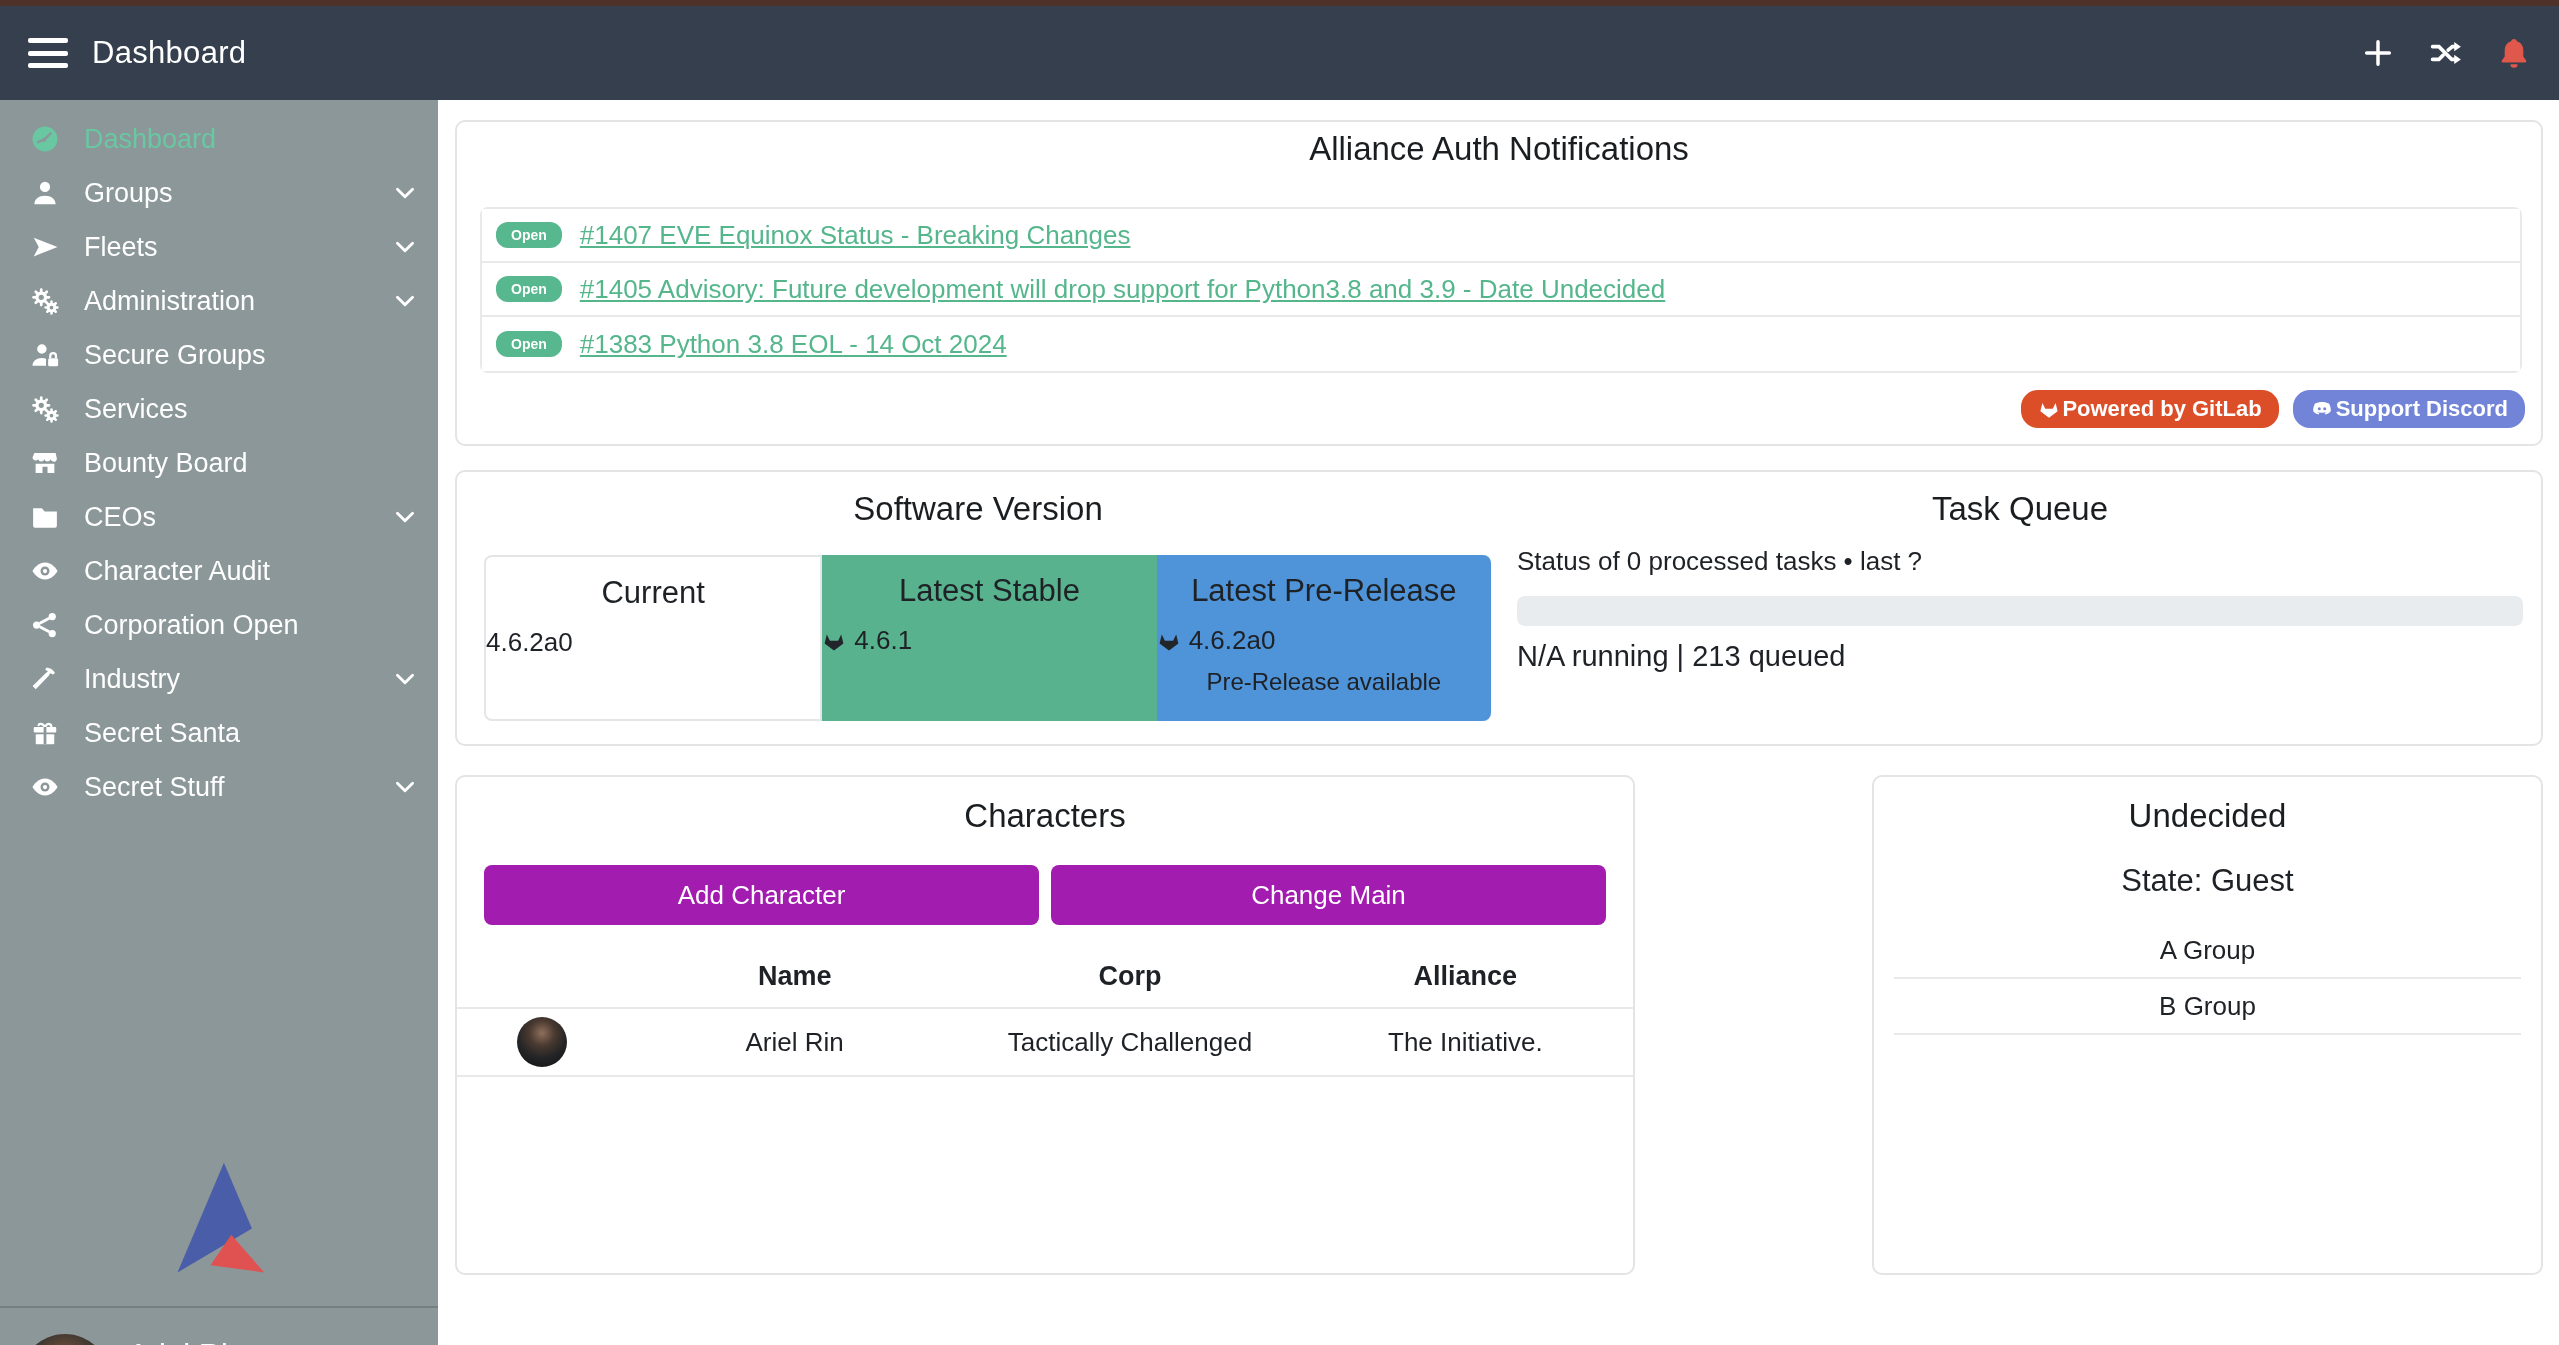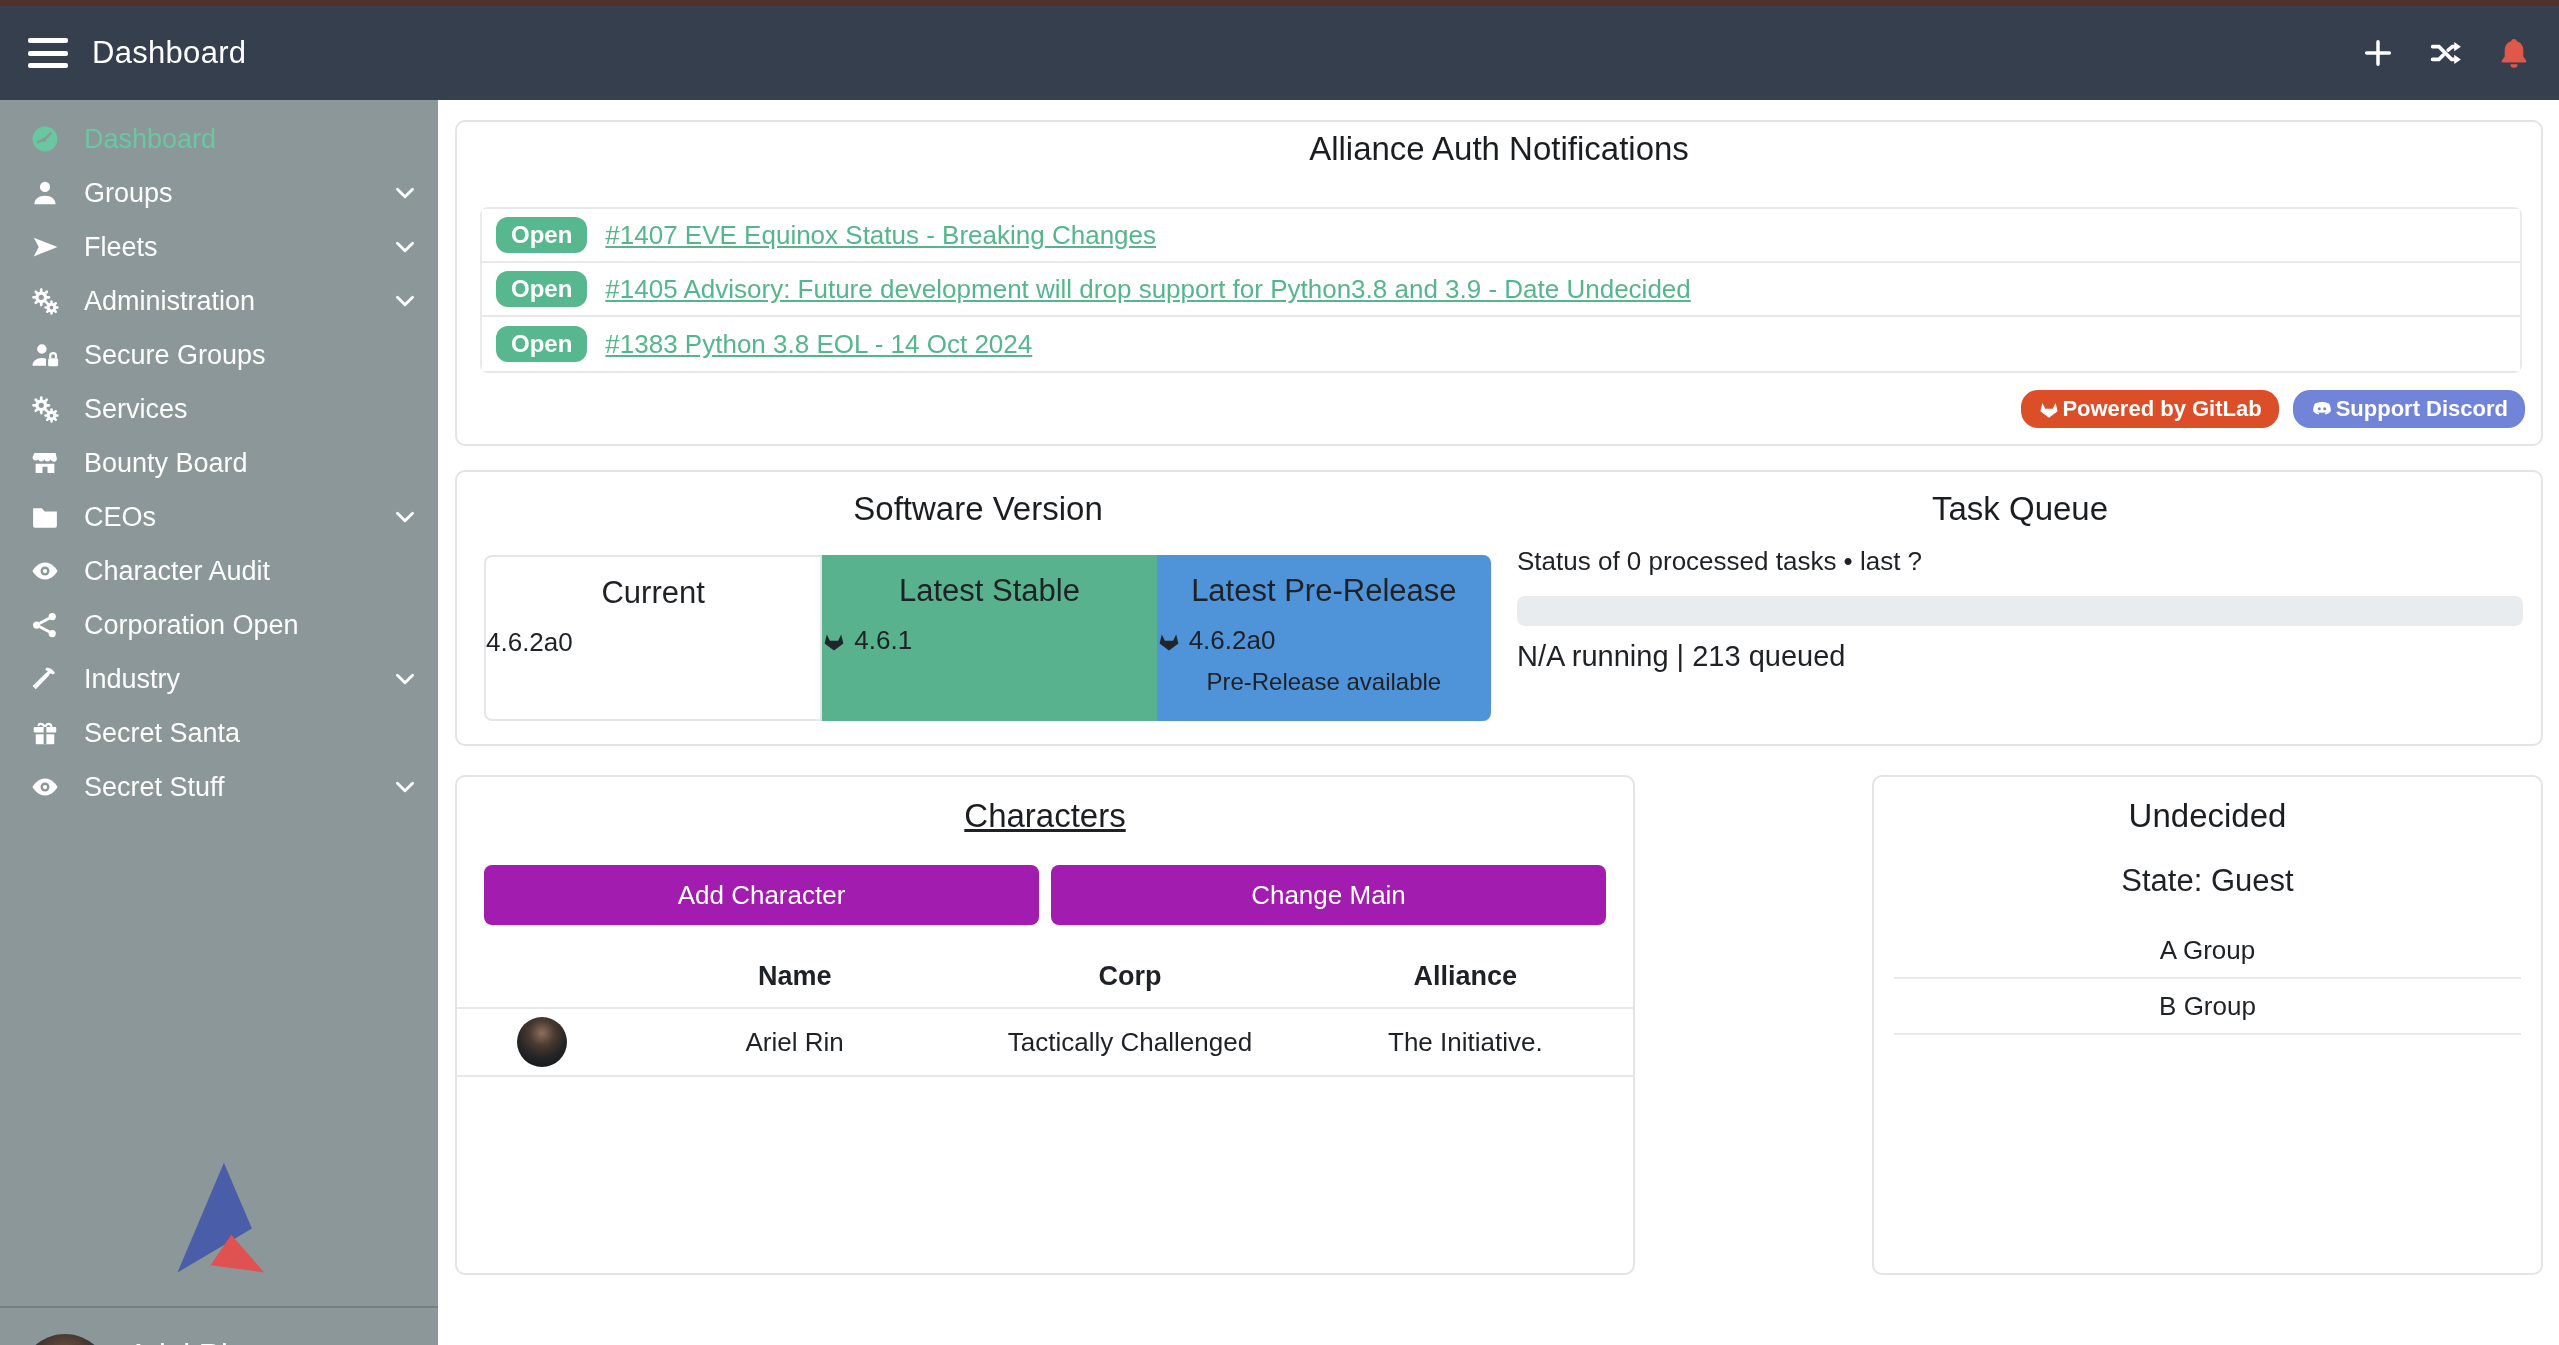--- a/index.html
+++ b/index.html
@@ -37,21 +37,21 @@
   
   .card { position:absolute; background:#ffffff; border:2px solid #e2e4e5; border-radius:10px; }
   .card-title { text-align:center; font-size:33px; color:#1b1e21; font-weight:400; }
 
   
   #card-notifications { left:455px; top:120px; width:2088px; height:326px; }
   #card-notifications .card-title { margin-top:8px; }
   #notif-list { position:absolute; left:23px; top:85px; width:2042px; border:2px solid #e7e9ea; border-radius:8px; }
   .notif-item { height:54px; display:flex; align-items:center; padding-left:14px; border-bottom:2px solid #e7e9ea; background:#fff; }
   .notif-item:last-child { border-bottom:none; }
-  .badge-open { background:#57b78e; color:#ffffff; font-size:24px; font-weight:bold;
+  .badge-open { background:#57b78e; color:#ffffff; font-size:14px; font-weight:bold;
       padding:6px 15px; border-radius:12px; line-height:1; }
   .notif-link { color:#55b68c; font-size:26px; margin-left:18px; text-decoration:underline; cursor:pointer; }
   #notif-foot { position:absolute; right:16px; bottom:16px; display:flex; gap:14px; }
   .foot-badge { display:flex; align-items:center; gap:2px; color:#fff; font-size:22px; font-weight:bold;
       padding:7px 17px; border-radius:17px; cursor:pointer; line-height:1; }
   #badge-gitlab { background:#dc4e28; }
   #badge-discord { background:#7184d8; }
 
   
   #card-version { left:455px; top:470px; width:2088px; height:276px; display:flex; }
@@ -64,21 +64,21 @@
   .ver-col .v-note { font-size:24px; margin-top:12px; }
   #ver-current { background:#ffffff; border:2px solid #e3e5e6; border-radius:8px 0 0 8px; }
   #ver-stable { background:#58b28e; }
   #ver-pre { background:#4f93d8; border-radius:0 8px 8px 0; }
   #task-status { position:absolute; left:18px; top:74px; font-size:26px; }
   #task-progress { position:absolute; left:18px; top:124px; right:18px; height:30px; background:#e9ecef; border-radius:8px; overflow:hidden; }
   #task-progress-fill { height:100%; width:0%; background:#57b78e; }
   #task-summary { position:absolute; left:18px; top:168px; font-size:29px; }
 
   
-  #card-characters { left:455px; top:775px; width:1180px; height:500px;text-decoration:underline; }
+  #card-characters { left:455px; top:775px; width:1180px; height:500px; }
   #card-characters .card-title { margin-top:20px; }
   #char-buttons { position:absolute; left:27px; right:27px; top:88px; height:60px; display:flex; gap:12px; }
   .dark-btn { flex:1 1 0; background:#a21caf; border:none; border-radius:8px; color:#ffffff; font-size:26px;
       font-family:inherit; cursor:pointer; }
   #char-table { position:absolute; left:0; right:0; top:168px; }
   .char-hrow, .char-row { display:grid; grid-template-columns:170px 1fr 1fr 1fr; align-items:center; }
   .char-hrow { height:62px; font-weight:bold; font-size:27px; }
   .char-hrow div { text-align:center; }
   .char-row { height:70px; border-top:2px solid #e7e9ea; border-bottom:2px solid #e7e9ea; font-size:26px; }
   .char-row div { text-align:center; }

